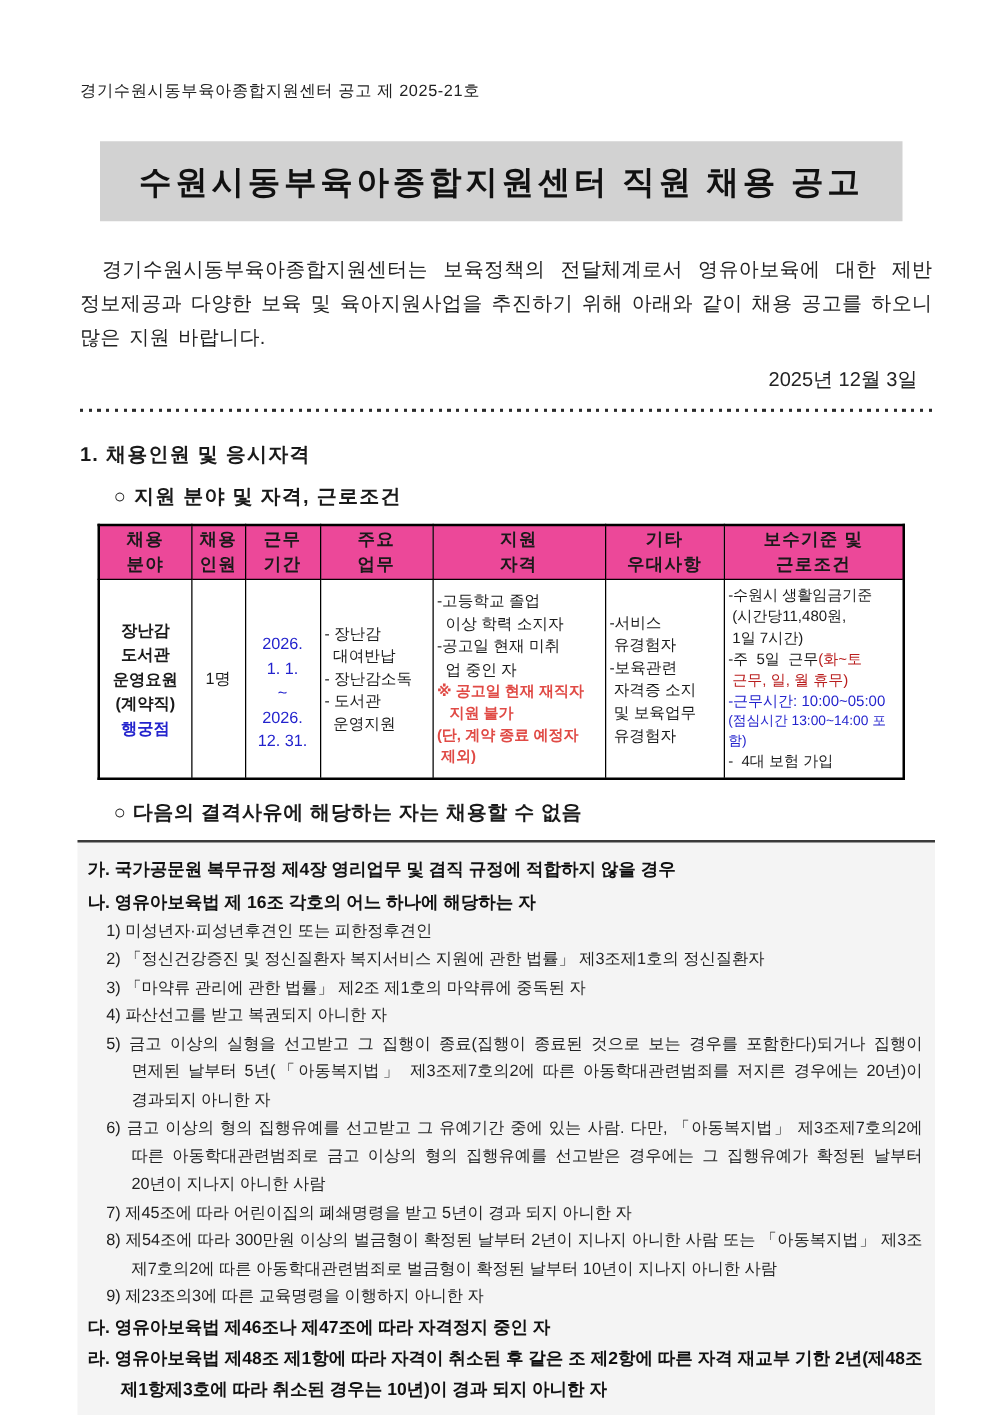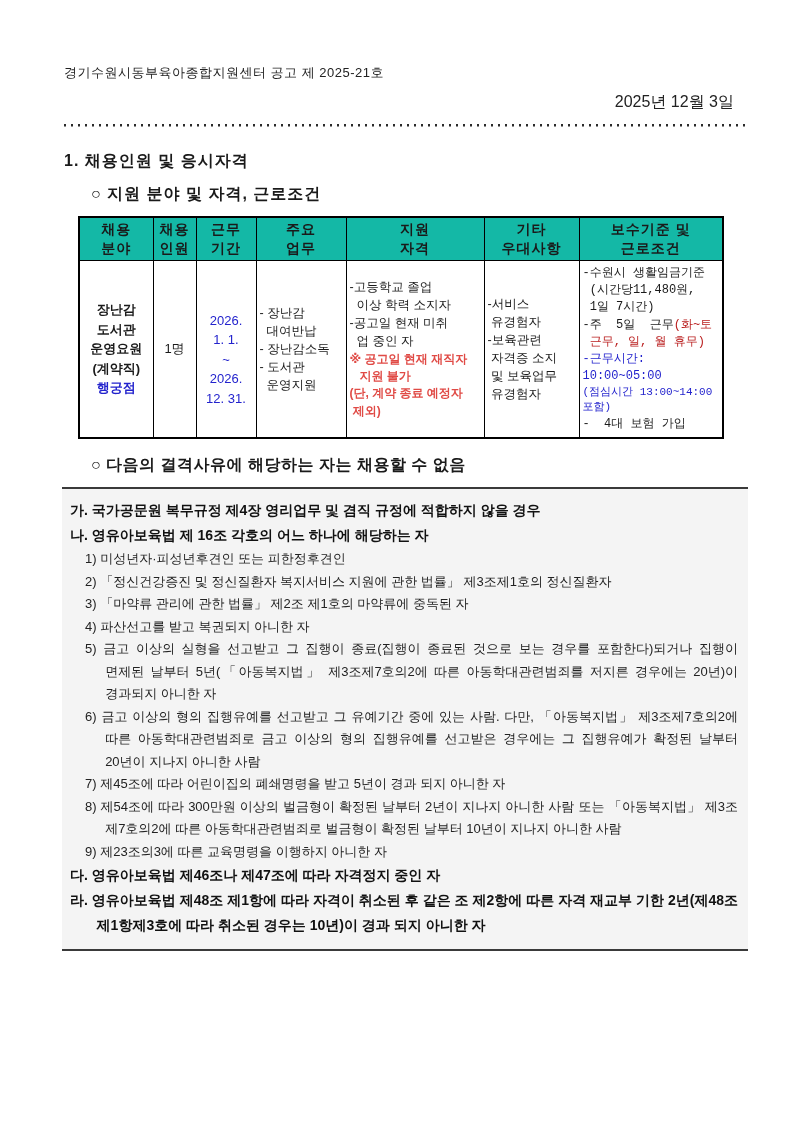--- a/index.html
+++ b/index.html
@@ -38,40 +38,40 @@
   .sec-heading { margin-top: 24px; font-size: 16px; font-weight: bold; letter-spacing: 1px; }
   .sub-heading { margin-top: 12px; margin-left: 27px; font-size: 16px; font-weight: bold; letter-spacing: 1px; }
 
   table.jobs {
     margin: 11px 0 0 14px;
     border-collapse: collapse; table-layout: fixed; width: 644px;
     border: 2px solid #000;
   }
   table.jobs th, table.jobs td { border: 1.5px solid #000; }
   table.jobs th {
-    background: #14b8a6; font-size: 14px; font-weight: bold;
+    background: #ec4899; font-size: 14px; font-weight: bold;
     white-space: pre-line; text-align: center; vertical-align: middle;
     height: 44px; line-height: 1.4; letter-spacing: 1px;
   }
   table.jobs td { height: 150px; vertical-align: middle; padding: 4px 3px; font-size: 13px; }
 
   .cell-lines { white-space: pre-wrap; line-height: 1.45; }
   .td-field { text-align: center; font-weight: bold; font-size: 14px; }
   .td-field .cell-lines { line-height: 1.5; }
   .td-count { text-align: center; font-size: 13.5px; }
   .td-period { text-align: center; }
   .td-period .cell-lines { color: #2323cd; font-size: 13px; line-height: 1.5; margin-top: 21px; }
   .td-duties { vertical-align: middle; }
   .td-duties .cell-lines { font-size: 12.5px; }
   .td-qual { vertical-align: top; padding-top: 6px; }
   .td-qual .q-black { font-size: 12.5px; }
   .td-qual .q-red { font-size: 12px; color: #e04a45; font-weight: bold; }
   .td-pref { vertical-align: middle; }
   .td-pref .cell-lines { font-size: 12.5px; }
-  .td-comp { vertical-align: top; padding-top: 5px; font-family: Liberation Mono, monospace; }
+  .td-comp { vertical-align: top; padding-top: 5px; }
   .c-line { white-space: pre-wrap; font-size: 12px; line-height: 1.42; }
   .c-line.red, span.red { color: #b91c1c; }
   .c-line.blue { color: #2323cd; }
   .c-line.small { font-size: 11px; }
   .blue-text { color: #2323cd; }
 
   .bullet2 { margin-top: 16px; margin-left: 27px; font-size: 16px; font-weight: bold; letter-spacing: 0.5px; }
 
   .dq-box {
     margin: 11px 0 0 -2px; width: 686px;
@@ -88,21 +88,25 @@
     padding-left: 1.55em; text-indent: -1.55em; word-break: keep-all; text-align: justify;
   }
 </style>
 </head>
 <body>
 
 <div class="page">
 
   <div class="doc-number">경기수원시동부육아종합지원센터 공고 제 2025-21호</div>
 
-
+  <div class="title-box">
+    <h1>수원시동부육아종합지원센터 직원 채용 공고</h1>
+  </div>
+
+  <p class="intro">경기수원시동부육아종합지원센터는 보육정책의 전달체계로서 영유아보육에 대한 제반 정보제공과 다양한 보육 및 육아지원사업을 추진하기 위해 아래와 같이 채용 공고를 하오니 많은 지원 바랍니다.</p>
 
   <div class="sign-block">
     <div>2025년 12월 3일</div>
   </div>
 
   <div class="dotted-rule"></div>
 
   <div class="sec-heading">1. 채용인원 및 응시자격</div>
   <div class="sub-heading">○ 지원 분야 및 자격, 근로조건</div>
 

